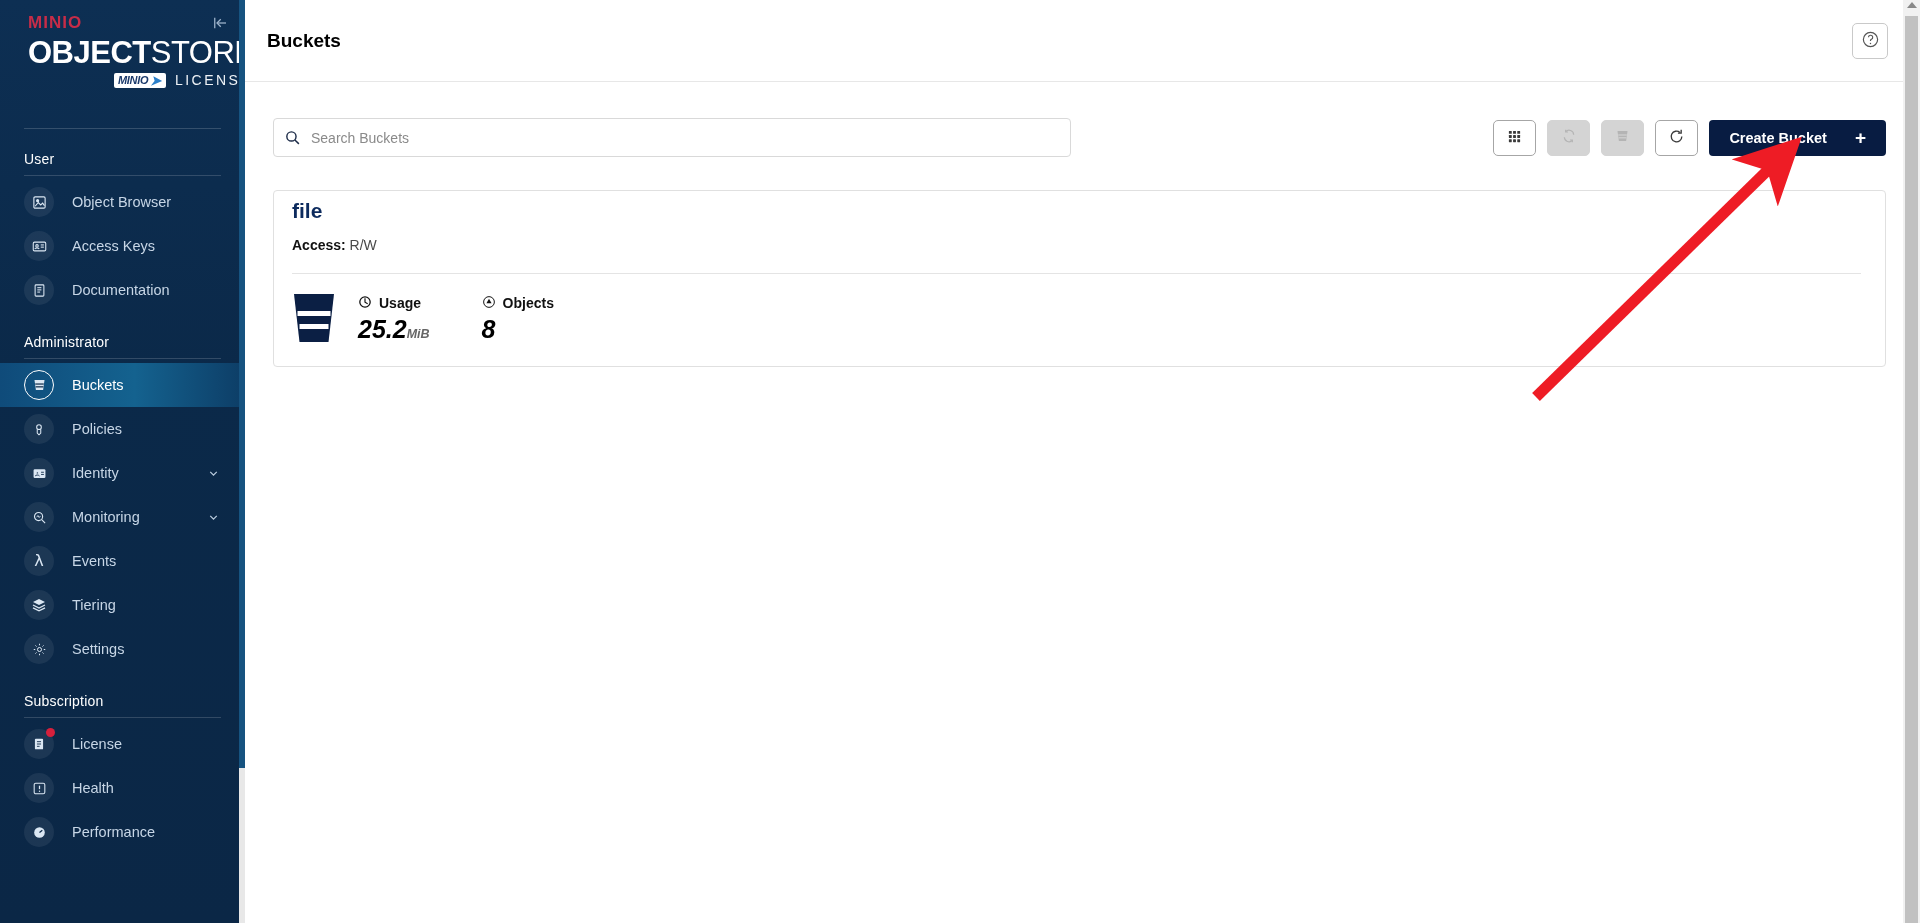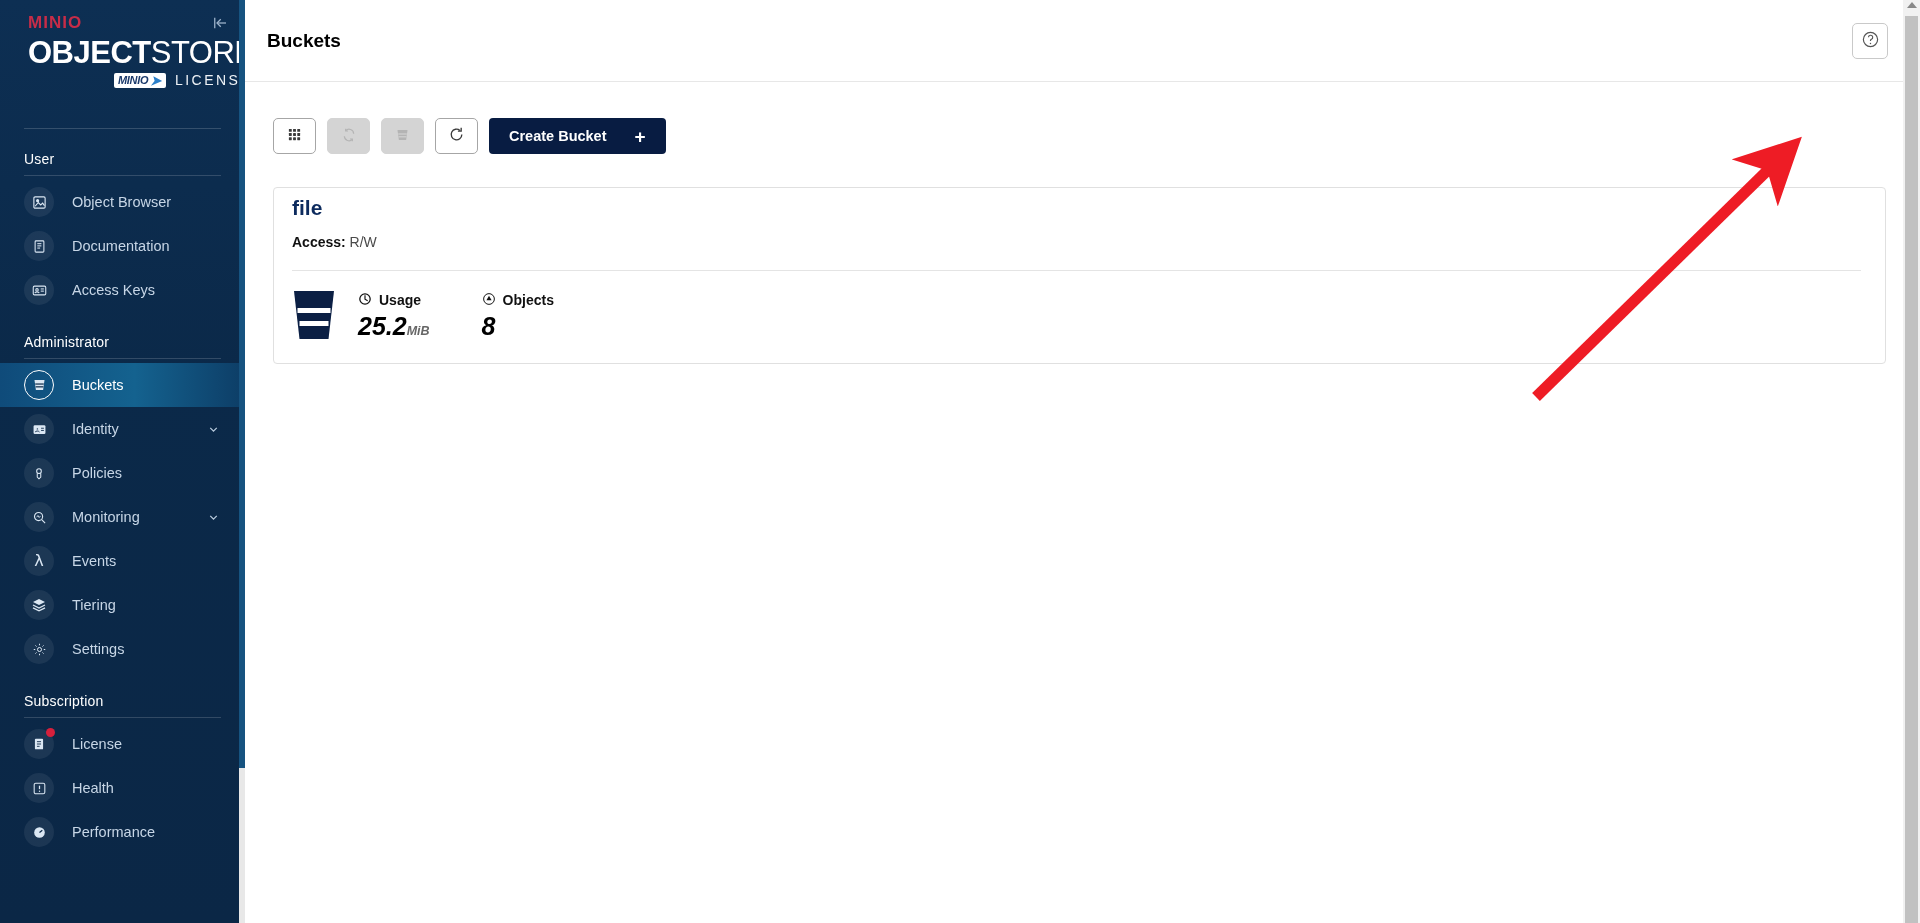--- a/index.html
+++ b/index.html
@@ -259,82 +259,82 @@
           <circle cx="9" cy="9" r="1.6" fill="currentColor"></circle>
           <polyline points="5,18 10,12 14,16 17,13 20,17"></polyline>
         </svg>
       </span>
       <span class="nav-label">Object Browser</span>
     </div>
 
     <div class="nav-item">
       <span class="nav-icon">
         <svg width="15" height="15" viewBox="0 0 24 24" fill="none" stroke="currentColor" stroke-width="1.7">
-          <rect x="5" y="3" width="14" height="18" rx="1.5"></rect>
-          <line x1="8.5" y1="7.5" x2="15" y2="7.5"></line>
-          <line x1="8.5" y1="11" x2="15" y2="11"></line>
-          <line x1="8.5" y1="14.5" x2="13" y2="14.5"></line>
-        </svg>
-      </span>
-      <span class="nav-label">Documentation</span>
-    </div>
-
-    <div class="nav-item">
-      <span class="nav-icon">
-        <svg width="15" height="15" viewBox="0 0 24 24" fill="none" stroke="currentColor" stroke-width="1.7">
           <rect x="2" y="5" width="20" height="14" rx="2"></rect>
           <circle cx="8" cy="11" r="2"></circle>
           <path d="M4.5 16c1-2 6-2 7 0"></path>
           <line x1="14" y1="9.5" x2="19" y2="9.5"></line>
           <line x1="14" y1="13" x2="19" y2="13"></line>
         </svg>
       </span>
       <span class="nav-label">Access Keys</span>
     </div>
 
+    <div class="nav-item">
+      <span class="nav-icon">
+        <svg width="15" height="15" viewBox="0 0 24 24" fill="none" stroke="currentColor" stroke-width="1.7">
+          <rect x="5" y="3" width="14" height="18" rx="1.5"></rect>
+          <line x1="8.5" y1="7.5" x2="15" y2="7.5"></line>
+          <line x1="8.5" y1="11" x2="15" y2="11"></line>
+          <line x1="8.5" y1="14.5" x2="13" y2="14.5"></line>
+        </svg>
+      </span>
+      <span class="nav-label">Documentation</span>
+    </div>
+
     <div class="section-label">Administrator</div>
     <div class="section-rule"></div>
 
     <div class="nav-item active">
       <span class="nav-icon">
         <svg width="15" height="16" viewBox="0 0 24 24" fill="currentColor">
           <path d="M4 4h16l-2.2 16H6.2L4 4z"></path>
           <rect x="5.2" y="9.5" width="13.6" height="1.9" fill="#0b2746"></rect>
           <rect x="5.8" y="14" width="12.4" height="1.9" fill="#0b2746"></rect>
         </svg>
       </span>
       <span class="nav-label">Buckets</span>
+    </div>
+
+    <div class="nav-item">
+      <span class="nav-icon">
+        <svg width="14" height="15" viewBox="0 0 24 24" fill="none" stroke="currentColor" stroke-width="1.8">
+          <circle cx="12" cy="8" r="4"></circle>
+          <path d="M9 12v6l3 3 3-3v-6"></path>
+        </svg>
+      </span>
+      <span class="nav-label">Policies</span>
     </div>
 
     <div class="nav-item">
       <span class="nav-icon">
         <svg width="15" height="15" viewBox="0 0 24 24" fill="none" stroke="currentColor" stroke-width="1.7">
           <rect x="2.5" y="5" width="19" height="14" rx="2" fill="currentColor" stroke="none"></rect>
           <circle cx="8.5" cy="11" r="2" fill="#0b2746"></circle>
           <path d="M5 16c1-2 6-2 7 0" stroke="#0b2746" stroke-width="1.4" fill="none"></path>
           <line x1="14.5" y1="10" x2="19" y2="10" stroke="#0b2746" stroke-width="1.4"></line>
           <line x1="14.5" y1="13.5" x2="19" y2="13.5" stroke="#0b2746" stroke-width="1.4"></line>
         </svg>
       </span>
       <span class="nav-label">Identity</span>
       <span class="nav-chevron">
         <svg width="13" height="13" viewBox="0 0 24 24" fill="none" stroke="currentColor" stroke-width="2.4">
           <polyline points="6,9 12,15 18,9"></polyline>
         </svg>
       </span>
-    </div>
-
-    <div class="nav-item">
-      <span class="nav-icon">
-        <svg width="14" height="15" viewBox="0 0 24 24" fill="none" stroke="currentColor" stroke-width="1.8">
-          <circle cx="12" cy="8" r="4"></circle>
-          <path d="M9 12v6l3 3 3-3v-6"></path>
-        </svg>
-      </span>
-      <span class="nav-label">Policies</span>
     </div>
 
     <div class="nav-item">
       <span class="nav-icon">
         <svg width="15" height="15" viewBox="0 0 24 24" fill="none" stroke="currentColor" stroke-width="1.8">
           <circle cx="10.5" cy="10.5" r="6.5"></circle>
           <line x1="15.5" y1="15.5" x2="21" y2="21"></line>
           <polyline points="7.5,11.5 9.5,8.8 11.5,12 13.5,9.5" stroke-width="1.4"></polyline>
         </svg>
       </span>
@@ -428,20 +428,29 @@
             <path d="M9.4 9.3a2.7 2.7 0 1 1 3.5 2.6c-.7.25-.9.8-.9 1.5v.4"></path>
             <circle cx="12" cy="17" r="0.9" fill="currentColor" stroke="none"></circle>
           </svg>
         </span>
       </button>
     </div>
 
     <div class="content-area">
 
       <div class="toolbar">
+        <div class="search-wrap">
+          <span class="search-icon">
+            <svg width="17" height="17" viewBox="0 0 24 24" fill="none" stroke="currentColor" stroke-width="2">
+              <circle cx="10.5" cy="10.5" r="6.5"></circle>
+              <line x1="15.4" y1="15.4" x2="21" y2="21"></line>
+            </svg>
+          </span>
+          <input class="search-input" type="text" placeholder="Search Buckets" style="">
+        </div>
 
         <div class="tool-btns">
           <button class="icon-btn">
             <span>
               <svg width="15" height="15" viewBox="0 0 24 24" fill="currentColor">
                 <rect x="3" y="3" width="4.6" height="4.6" rx="0.6"></rect>
                 <rect x="9.7" y="3" width="4.6" height="4.6" rx="0.6"></rect>
                 <rect x="16.4" y="3" width="4.6" height="4.6" rx="0.6"></rect>
                 <rect x="3" y="9.7" width="4.6" height="4.6" rx="0.6"></rect>
                 <rect x="9.7" y="9.7" width="4.6" height="4.6" rx="0.6"></rect>

